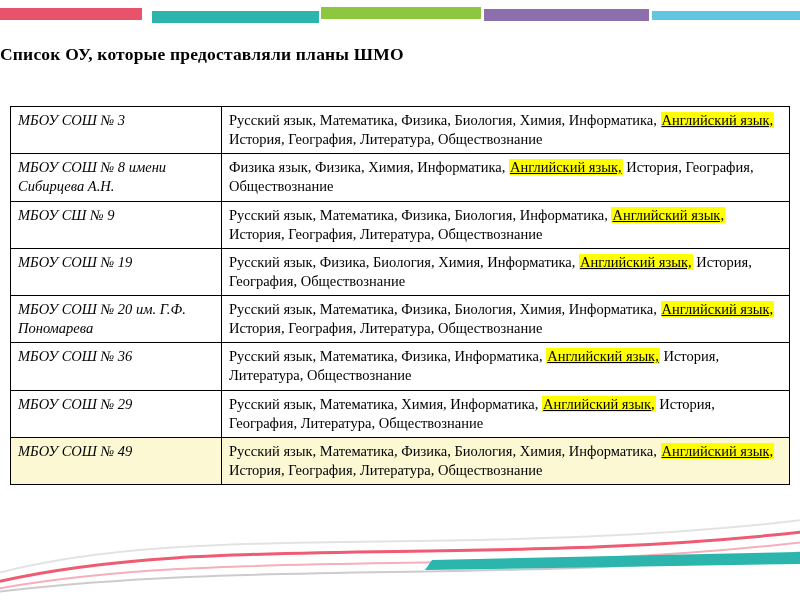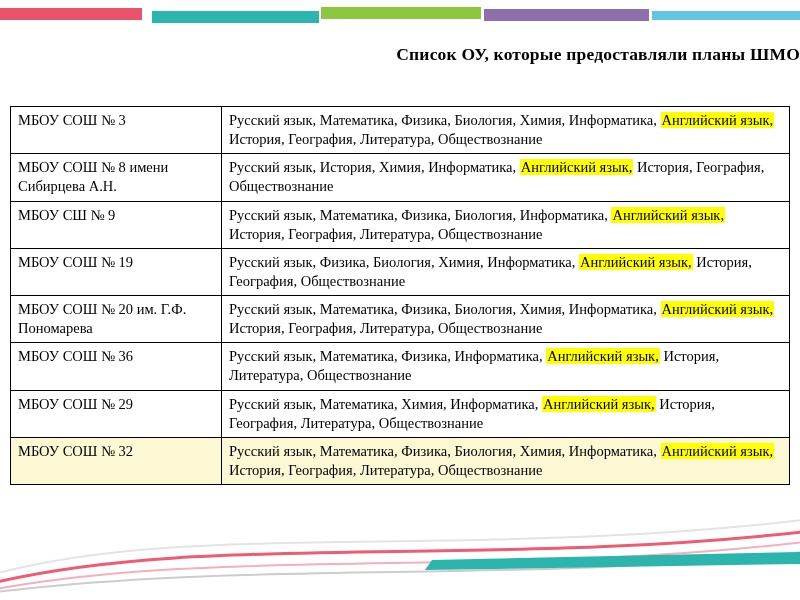--- a/index.html
+++ b/index.html
@@ -21,21 +21,21 @@
   .b2 { left: 152px; top: 11px; width: 167px; }
   .b3 { left: 321px; top: 7px;  width: 160px; }
   .b4 { left: 484px; top: 9px;  width: 165px; }
   .b5 { left: 652px; top: 11px; width: 148px; height: 9px; }
 
   .title {
     position: absolute;
     left: 0; right: 0;
     top: 44px;
     margin: 0;
-    text-align: right;
+    text-align: left;
     font-size: 17.5px;
     font-weight: bold;
     color: #000000;
     letter-spacing: .2px;
   }
 
   .deco {
     position: absolute;
     left: 0; bottom: 0;
     width: 800px; height: 110px;
@@ -54,22 +54,22 @@
   }
   table.schools td {
     border: 1px solid #000000;
     vertical-align: top;
     padding: 4px 7px 4px 7px;
     font-size: 14.5px;
     line-height: 1.32;
     color: #000000;
     background: transparent;
   }
-  td.school-cell { width: 196px; }
-  span.hl { padding: 0 1px; }
+  td.school-cell { width: 196px; font-style: italic; }
+  span.hl { padding: 0 1px; text-decoration: underline; }
 </style>
 </head>
 <body>
 
 <div class="slide">
 
   <div class="topbar b1" style="background: rgb(232, 83, 107);"></div>
   <div class="topbar b2" style="background: rgb(44, 181, 172);"></div>
   <div class="topbar b3" style="background: rgb(141, 198, 63);"></div>
   <div class="topbar b4" style="background: rgb(142, 111, 174);"></div>
@@ -86,21 +86,21 @@
   <h1 class="title">Список ОУ, которые предоставляли планы ШМО</h1>
 
   <table class="schools">
     <tbody>
         <tr>
           <td class="school-cell">МБОУ СОШ № 3</td>
           <td class="subjects-cell"><span>Русский язык, Математика, Физика, Биология, Химия, Информатика, </span><span class="hl" style="background: rgb(255, 255, 0);">Английский язык,</span><span> История, География, Литература, Обществознание</span></td>
         </tr>
         <tr>
           <td class="school-cell">МБОУ СОШ № 8 имени Сибирцева А.Н.</td>
-          <td class="subjects-cell"><span>Русский язык, История, Химия, Информатика, </span><span class="hl" style="background: rgb(255, 255, 0);">Английский язык,</span><span> История, География, Обществознание</span></td>
+          <td class="subjects-cell"><span>Физика язык, Физика, Химия, Информатика, </span><span class="hl" style="background: rgb(255, 255, 0);">Английский язык,</span><span> История, География, Обществознание</span></td>
         </tr>
         <tr>
           <td class="school-cell">МБОУ СШ № 9</td>
           <td class="subjects-cell"><span>Русский язык, Математика, Физика, Биология, Информатика, </span><span class="hl" style="background: rgb(255, 255, 0);">Английский язык,</span><span> История, География, Литература, Обществознание</span></td>
         </tr>
         <tr>
           <td class="school-cell">МБОУ СОШ № 19</td>
           <td class="subjects-cell"><span>Русский язык, Физика, Биология, Химия, Информатика, </span><span class="hl" style="background: rgb(255, 255, 0);">Английский язык,</span><span> История, География, Обществознание</span></td>
         </tr>
         <tr>
@@ -109,19 +109,19 @@
         </tr>
         <tr>
           <td class="school-cell">МБОУ СОШ  № 36</td>
           <td class="subjects-cell"><span>Русский язык, Математика, Физика, Информатика, </span><span class="hl" style="background: rgb(255, 255, 0);">Английский язык,</span><span> История, Литература, Обществознание</span></td>
         </tr>
         <tr>
           <td class="school-cell">МБОУ СОШ  № 29</td>
           <td class="subjects-cell"><span>Русский язык, Математика, Химия, Информатика, </span><span class="hl" style="background: rgb(255, 255, 0);">Английский язык,</span><span> История, География, Литература, Обществознание</span></td>
         </tr>
         <tr style="background: rgb(252, 248, 212);">
-          <td class="school-cell">МБОУ СОШ № 32</td>
+          <td class="school-cell">МБОУ СОШ № 49</td>
           <td class="subjects-cell"><span>Русский язык, Математика, Физика, Биология, Химия, Информатика, </span><span class="hl" style="background: rgb(255, 255, 0);">Английский язык,</span><span> История, География, Литература, Обществознание</span></td>
         </tr>
       </tbody>
   </table>
 
 </div>
 
 </body></html>

